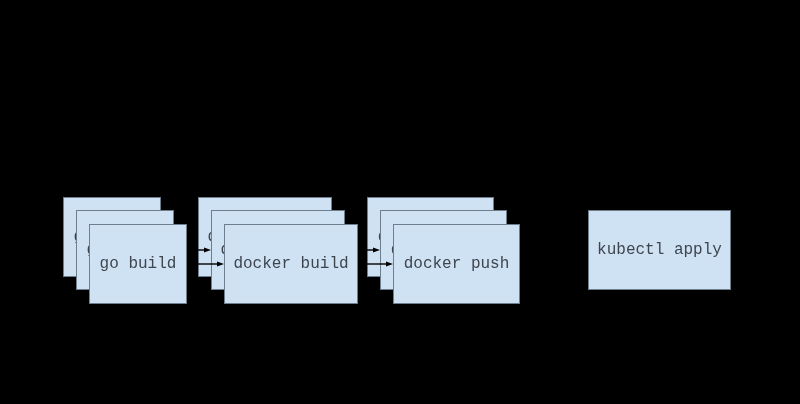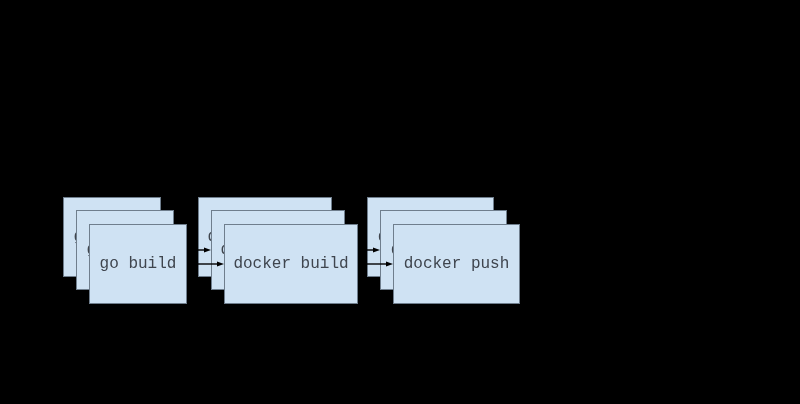--- a/index.html
+++ b/index.html
@@ -114,19 +114,22 @@
     <span class="label">docker push</span>
   </div>
 
   <svg class="arrows">
     <line x1="187" y1="239" x2="218" y2="239"></line>
     <polygon points="224,239 217,236.4 217,241.6"></polygon>
     <line x1="358" y1="239" x2="387" y2="239"></line>
     <polygon points="393,239 386,236.4 386,241.6"></polygon>
   </svg>
 
+  <div class="node ka">
+    <span class="label">kubectl apply</span>
+  </div>
 
   <svg class="arrows">
     <line x1="520" y1="225" x2="582" y2="225"></line>
     <polygon points="588,225 581,222.4 581,227.6"></polygon>
   </svg>
 
 </div>
 
 </body></html>

